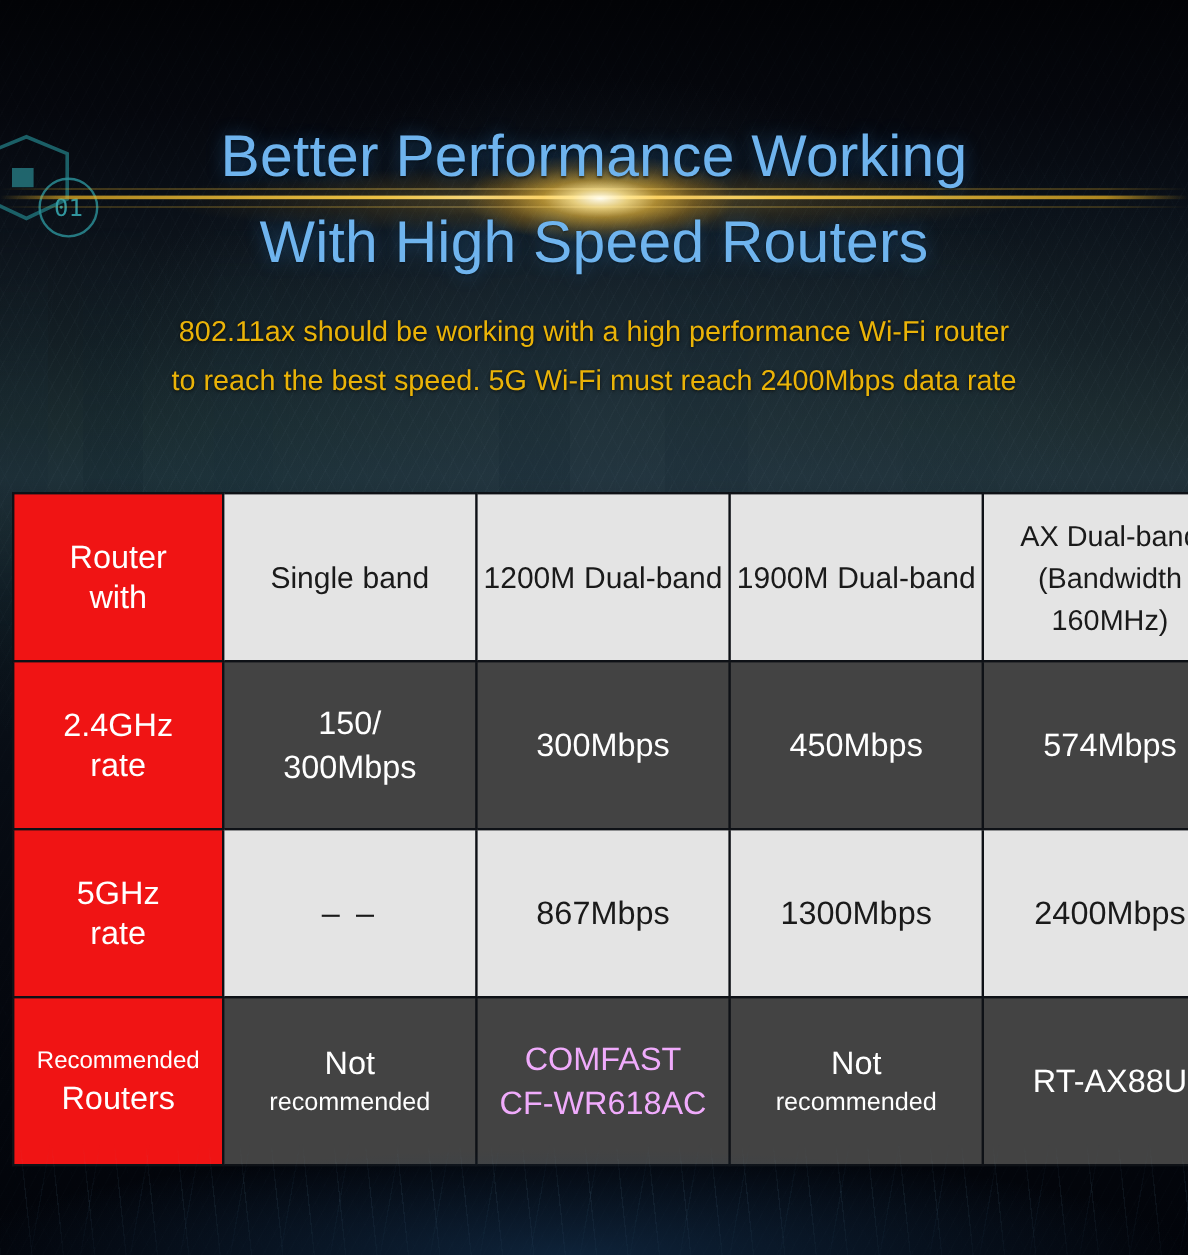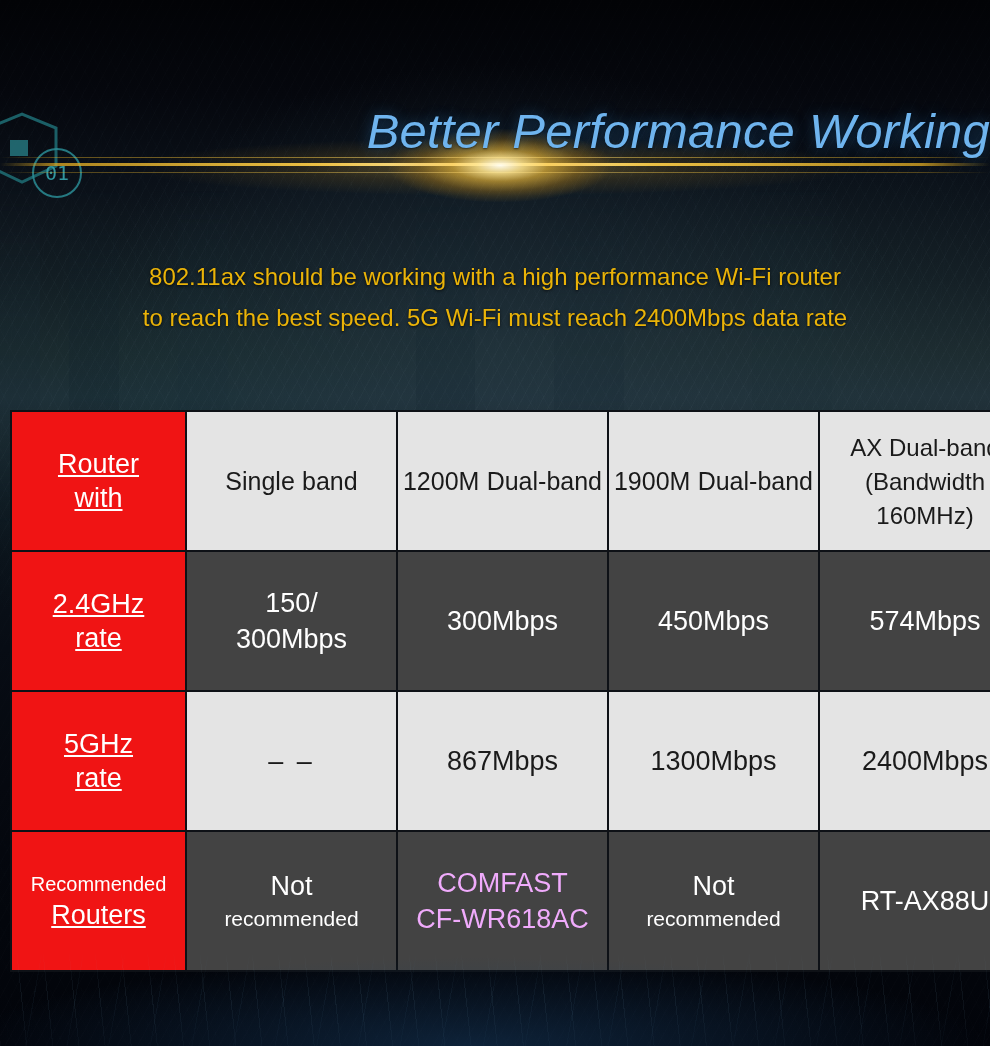--- a/index.html
+++ b/index.html
@@ -159,22 +159,21 @@
       rgba(214,150,26,0.13) 40%,
       rgba(160,110,10,0) 74%);
   }
 
   
   .header-block {
     position: absolute;
     left: 0;
     right: 0;
     top: 96px;
-    text-align: right;
-    font-style: italic;
+    text-align: center;
   }
   .title {
     font-size: 49px;
     line-height: 71px;
     font-weight: 400;
     color: #6FB4EE;
     letter-spacing: 0.2px;
     text-shadow: 0 0 14px rgba(40,120,190,0.45), 0 1px 2px rgba(0,0,0,0.55);
   }
   .title-line {
@@ -221,21 +220,20 @@
   }
   .label-sm {
     display: block;
     font-size: 20px;
     line-height: 27px;
   }
   .label-lg {
     display: block;
     font-size: 27px;
     line-height: 34px;
-    text-decoration: underline;
   }
 
   td.cell {
     width: 201px;
     font-size: 26px;
     line-height: 34px;
   }
   td.cell.light {
     background: #E4E4E4;
     color: #1A1A1A;
@@ -271,20 +269,21 @@
 
   <div class="flare-wide"></div>
   <div class="flare-line thin"></div>
   <div class="flare-line"></div>
   <div class="flare-line thin2"></div>
   <div class="flare-core"></div>
 
   <div class="header-block">
     <div class="title">
       <span class="title-line">Better Performance Working</span>
+      <span class="title-line">With High Speed Routers</span>
     </div>
   </div>
 
   <div class="subtitle">
     <span class="sub-line">802.11ax should be working with a high performance Wi-Fi router</span>
     <span class="sub-line">to reach the best speed. 5G Wi-Fi must reach 2400Mbps data rate</span>
   </div>
 
   <table class="spec-table">
     <tbody>

